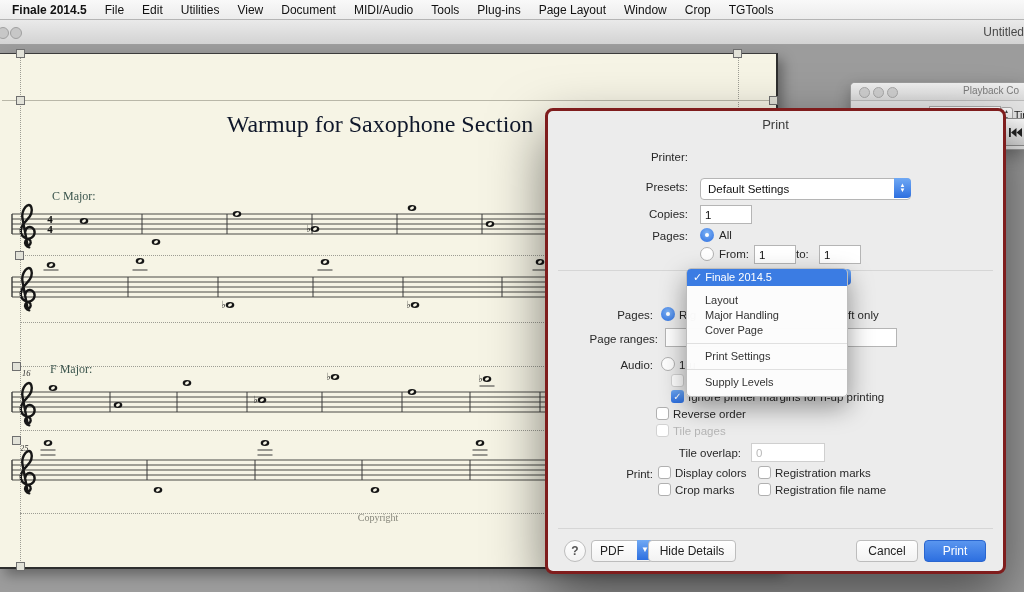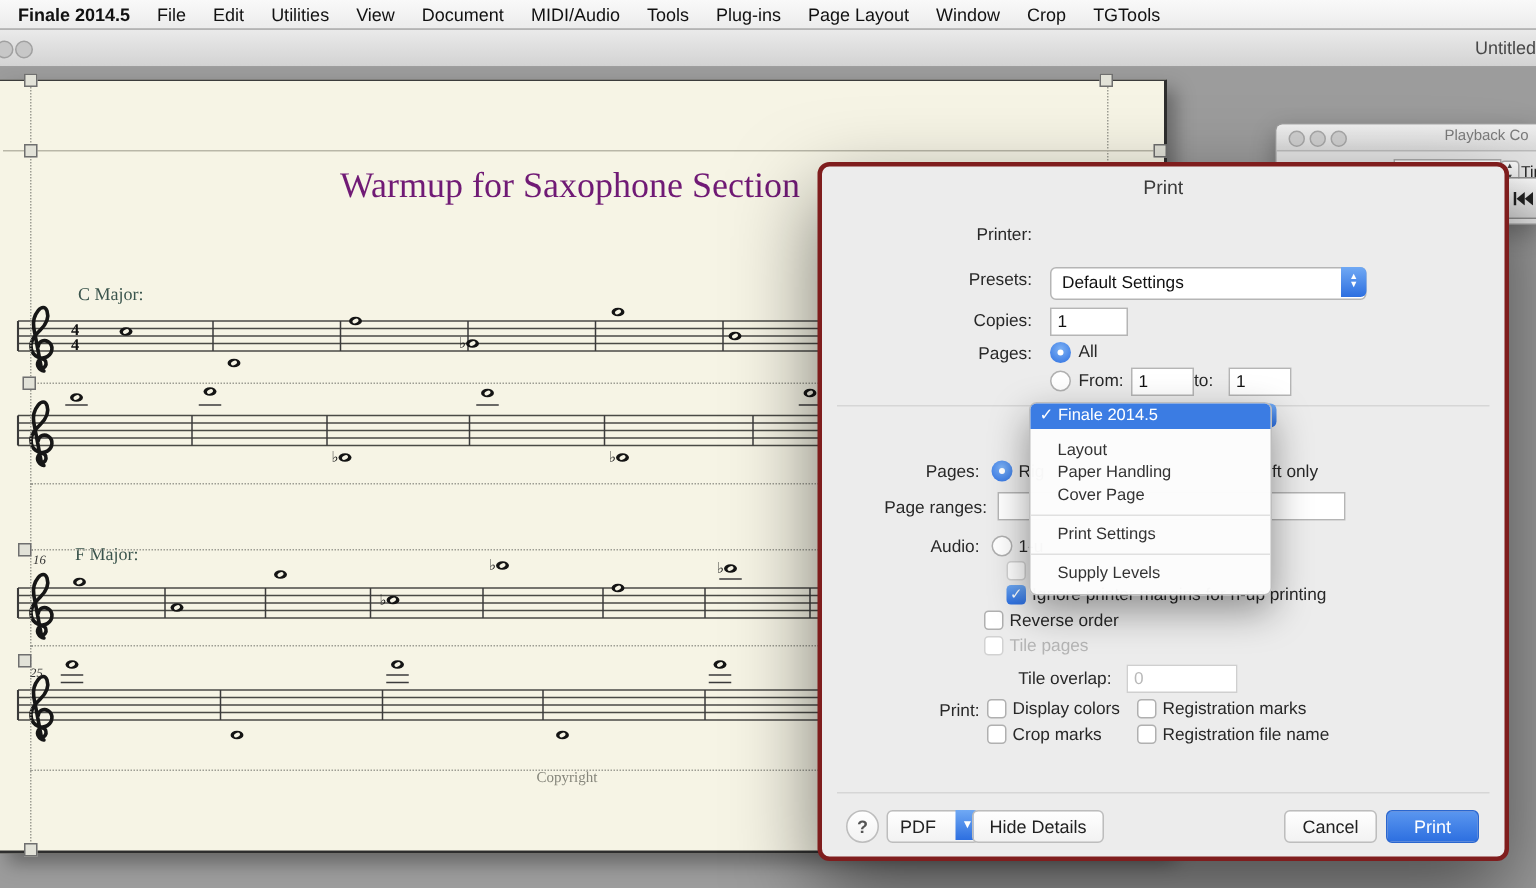--- a/index.html
+++ b/index.html
@@ -15,21 +15,21 @@
   .titlebar{position:absolute;top:20px;left:0;right:0;height:24px;z-index:1;
     background:linear-gradient(#eaeaea,#d3d3d3);border-bottom:1px solid #9e9e9e}
   .titlebar .t{text-align:right;font-size:12px;color:#484848;line-height:24px}
   .tl-dot{position:absolute;top:7px;width:10px;height:10px;border-radius:50%;
     background:#c7c7c7;border:1px solid #a0a0a0}
   
   .paper{position:absolute;left:0;top:53px;width:776px;height:513px;background:#f6f4e5;
     border-top:1px solid #3c3c3c;border-right:2px solid #2e2e2e;border-bottom:2px solid #2e2e2e;
     box-shadow:5px 6px 12px rgba(0,0,0,.35);z-index:2}
   .score-title{position:absolute;top:111px;left:0;width:760px;text-align:center;z-index:3;
-    font-family:"Liberation Serif","DejaVu Serif",serif;font-size:24px;color:#701a75}
+    font-family:"Liberation Serif","DejaVu Serif",serif;font-size:24px;color:#0f172a}
   #notation{position:absolute;left:0;top:0;width:776px;height:592px;z-index:3;pointer-events:none}
   .guide{position:absolute;z-index:3;pointer-events:none}
   .handle{position:absolute;width:7px;height:7px;background:#e2e2d8;border:1px solid #6f6f6f;z-index:4}
   
   .palette{position:absolute;left:850px;top:82px;width:174px;height:66px;z-index:5;
     background:#e6e6e6;border:1px solid #9c9c9c;border-right:none;border-radius:5px 0 0 5px;
     box-shadow:0 6px 16px rgba(0,0,0,.3);overflow:hidden}
   .palette .pt{height:17px;background:linear-gradient(#f0f0f0,#dcdcdc);border-bottom:1px solid #bdbdbd;position:relative}
   .palette .pt .ttl{position:absolute;left:112px;top:2px;font-size:10px;color:#7b7b7b;white-space:nowrap}
   .p-dot{position:absolute;top:4px;width:9px;height:9px;border-radius:50%;background:#cfcfcf;border:1px solid #a8a8a8}
@@ -402,21 +402,21 @@
     <span>Print</span>
   </div>
 
   <div class="bluecap"></div>
 
   <div class="menu">
     <div class="msel"><span>✓</span> <span>Finale 2014.5</span></div>
     <div class="mgap"></div>
     <div id="menu-groups">
         <div class="mitem">Layout</div>
-        <div class="mitem">Paper Handling</div>
+        <div class="mitem">Major Handling</div>
         <div class="mitem">Cover Page</div>
         <div class="msep"></div>
         <div class="mitem">Print Settings</div>
         <div class="msep"></div>
         <div class="mitem">Supply Levels</div>
       </div>
   </div>
 </div>
 
 <div class="guide" style="left: 20px; top: 54px; height: 511px; border-left: 1px dotted rgb(157, 157, 148);"></div>

